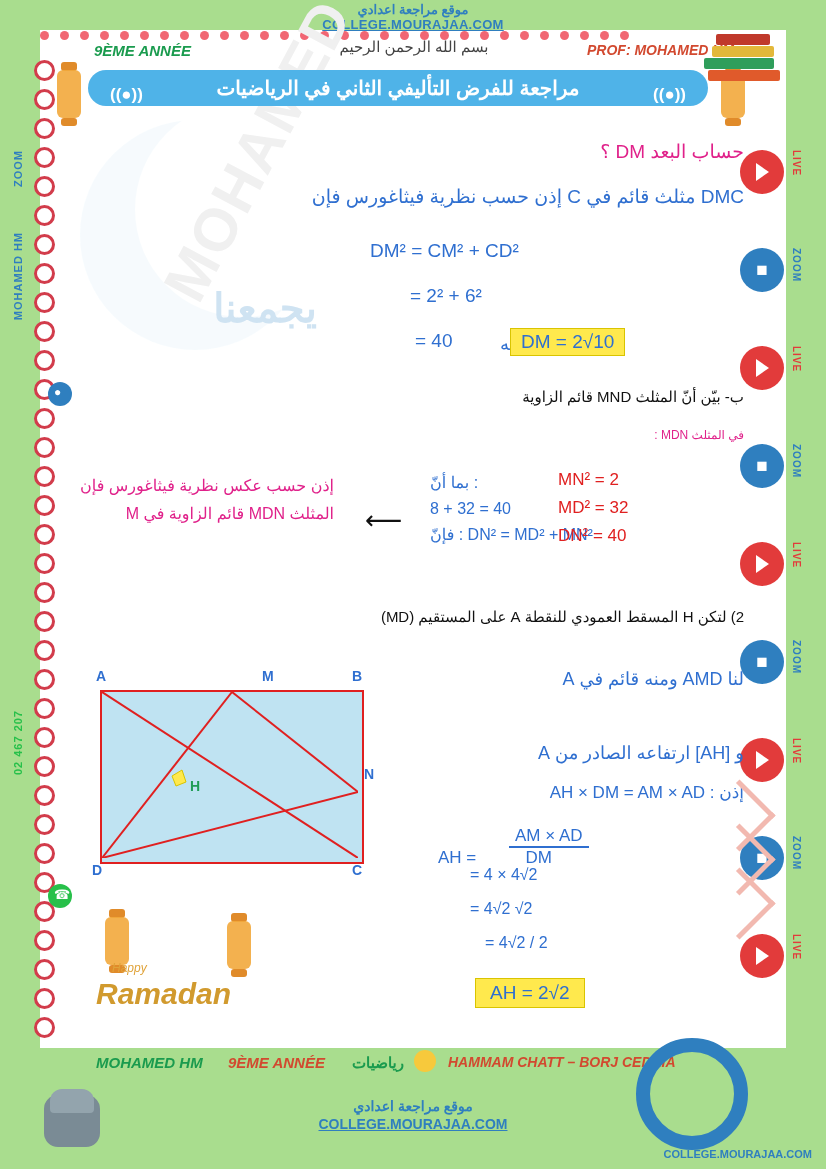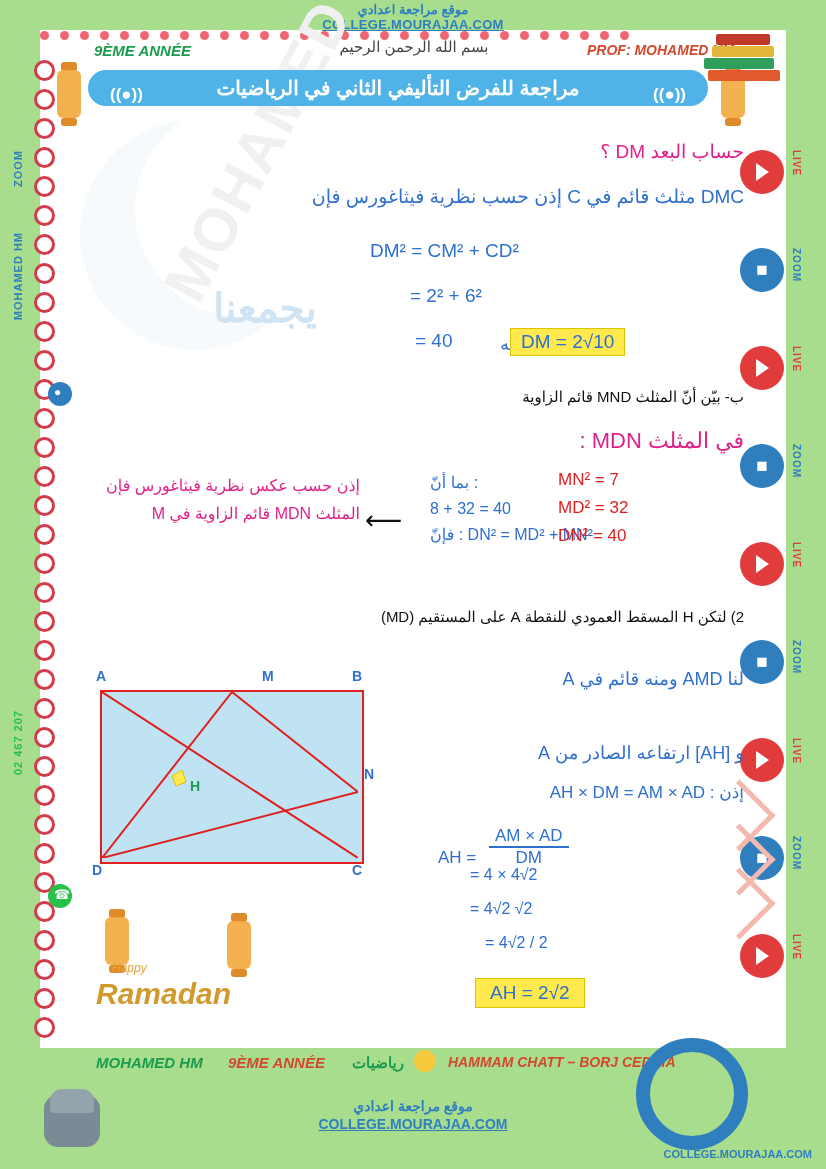--- a/index.html
+++ b/index.html
@@ -73,24 +73,24 @@
 
   .q1 {position:absolute;right:82px;top:140px;color:#e0218a;font-size:19px;direction:rtl;}
   .l2 {position:absolute;right:82px;top:185px;color:#2f6fd0;font-size:19px;direction:rtl;}
   .l3 {position:absolute;left:370px;top:240px;color:#2f6fd0;font-size:19px;}
   .l4 {position:absolute;left:410px;top:285px;color:#2f6fd0;font-size:19px;}
   .l5 {position:absolute;left:415px;top:330px;color:#2f6fd0;font-size:19px;}
   .l5b{position:absolute;left:500px;top:333px;color:#2f6fd0;font-size:18px;direction:rtl;}
   .hl{position:absolute;left:510px;top:328px;background:#ffe94d;border:1px solid #d9c400;padding:2px 10px;color:#2f6fd0;font-size:19px;}
 
   .typed-b{position:absolute;right:82px;top:388px;color:#111;font-size:15px;direction:rtl;}
-  .l6{position:absolute;right:82px;top:428px;color:#e0218a;font-size:22px;direction:rtl;}
+  .l6{position:absolute;right:82px;top:428px;color:#e0218a;font-size:12px;direction:rtl;}
   .brace-box{position:absolute;left:558px;top:466px;color:#e02020;font-size:17px;line-height:28px;}
   .mid-calc{position:absolute;left:430px;top:470px;color:#2f6fd0;font-size:16px;line-height:26px;}
-  .left-note{position:absolute;left:100px;top:472px;width:260px;color:#e0218a;font-size:16px;direction:rtl;line-height:28px;}
+  .left-note{position:absolute;left:74px;top:472px;width:260px;color:#e0218a;font-size:16px;direction:rtl;line-height:28px;}
   .arrow-l{position:absolute;left:365px;top:505px;color:#111;font-size:26px;}
 
   .typed-2{position:absolute;right:82px;top:608px;color:#111;font-size:15px;direction:rtl;text-align:right;}
 
   
   .fig{position:absolute;left:100px;top:690px;width:260px;height:170px;background:#bfe3f2;border:2px solid #e02020;}
   .fig-lbl{position:absolute;color:#2f6fd0;font-size:14px;font-weight:bold;}
 
   .r1{position:absolute;right:82px;top:668px;color:#2f6fd0;font-size:18px;direction:rtl;}
   .r2{position:absolute;right:82px;top:742px;color:#2f6fd0;font-size:18px;direction:rtl;}
@@ -330,21 +330,21 @@
 
 <div class="typed-b">ب- بيّن أنّ المثلث MND قائم الزاوية</div>
 <div class="l6">في المثلث MDN :</div>
 
 <div class="mid-calc">
   <div>بما أنّ :</div>
   <div>8 + 32 = 40</div>
   <div>فإنّ : DN² = MD² + MN²</div>
 </div>
 <div class="brace-box">
-  <div>MN² = 7</div>
+  <div>MN² = 2</div>
   <div>MD² = 32</div>
   <div>DN² = 40</div>
 </div>
 <div class="arrow-l">⟵</div>
 <div class="left-note">إذن حسب عكس نظرية فيثاغورس فإن المثلث MDN قائم الزاوية في M</div>
 
 <div class="typed-2">2) لتكن H المسقط العمودي للنقطة A على المستقيم (MD)</div>
 
 <div class="fig">
   <svg width="256" height="166" style="position:absolute;left:0;top:0;">
@@ -362,21 +362,21 @@
 <div class="fig-lbl" style="left:352px;top:862px;">C</div>
 <div class="fig-lbl" style="left:92px;top:862px;">D</div>
 <div class="fig-lbl" style="left:190px;top:778px;color:#1f9d55;">H</div>
 
 <div class="r1">لنا AMD ومنه قائم في A</div>
 <div class="r2">و [AH] ارتفاعه الصادر من A</div>
 <div class="r3">إذن : AH × DM = AM × AD</div>
 <div class="r4">
   <span>AH =</span>
   <span style="display:inline-block;text-align:center;margin-left:8px;">
-    <span style="display:block;border-bottom:2px solid #2f6fd0;padding:0 6px;">AM × AD</span>
+    <span style="display:block;border-bottom:2px solid #2f6fd0;padding:0 6px;margin-left:20px;">AM × AD</span>
     <span style="display:block;">DM</span>
   </span>
 </div>
 <div class="r5">= 4 × 4√2</div>
 <div class="r6">= 4√2 √2</div>
 <div class="r7">= 4√2 / 2</div>
 <div class="hl2">AH = 2√2</div>
 
 <div class="ramadan">
   <div class="lantern" style="left:10px;top:0;">

